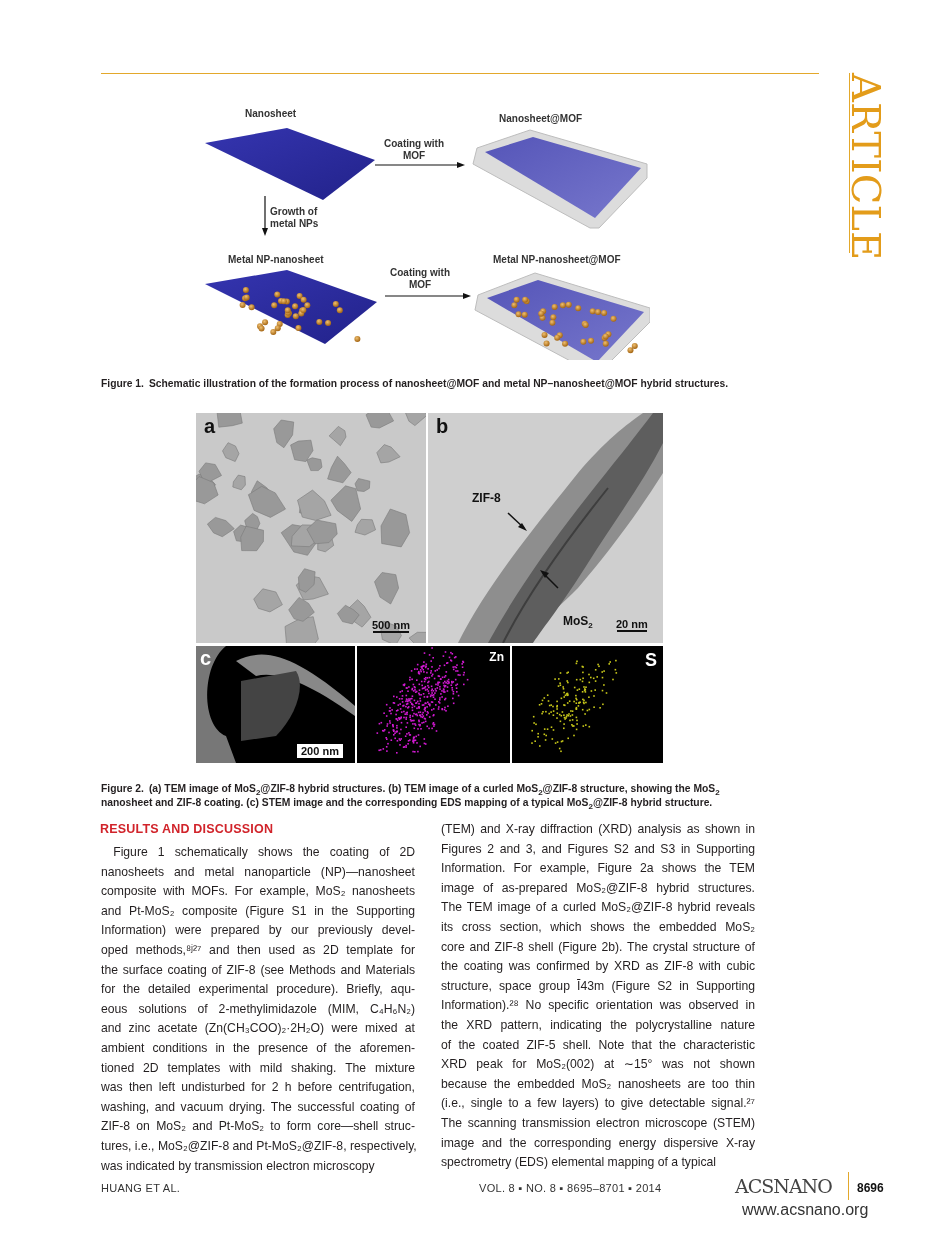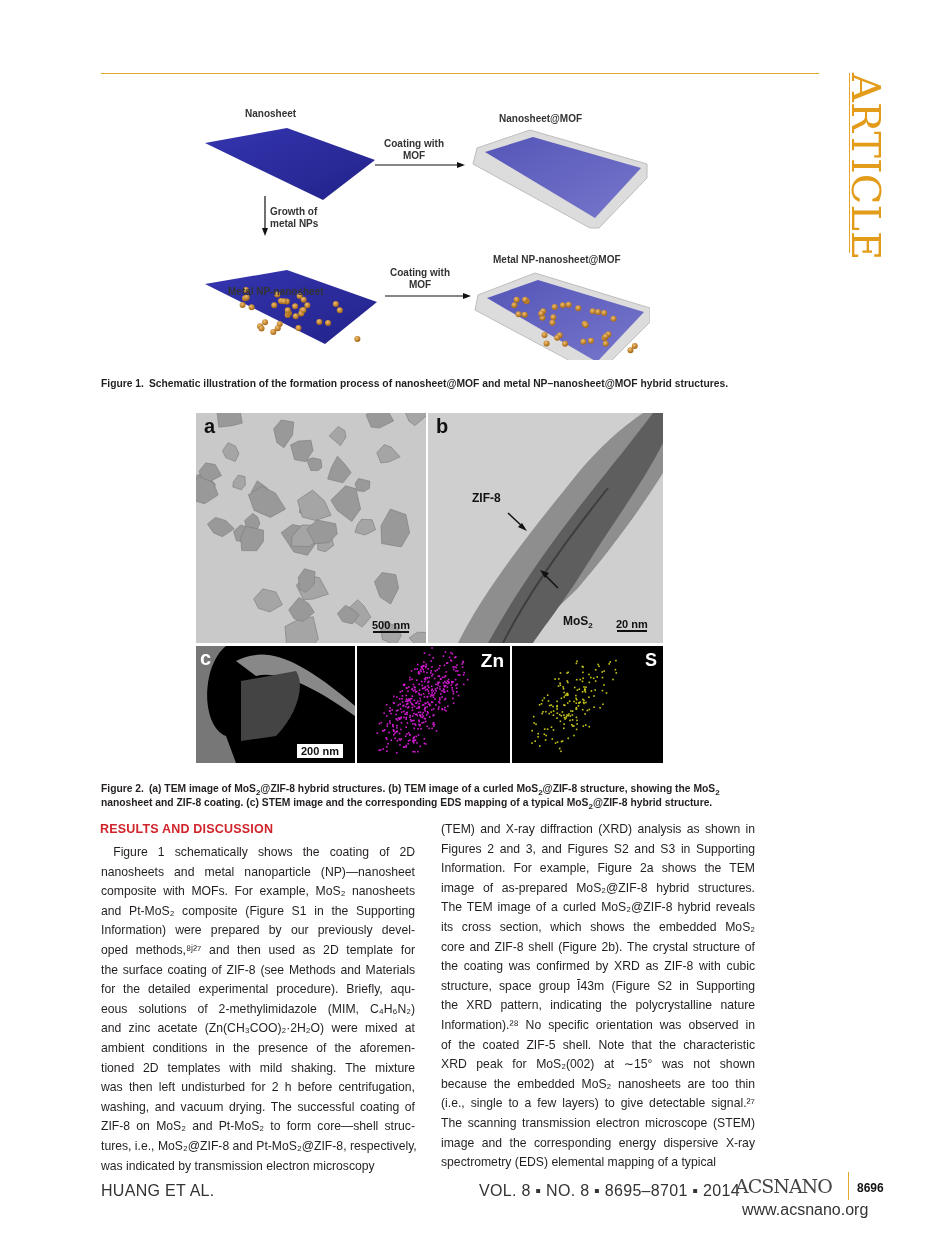--- a/index.html
+++ b/index.html
@@ -24,21 +24,21 @@
   .panel { position: absolute; overflow: hidden; }
   .panel-letter { position: absolute; font-family: "Liberation Sans", sans-serif; font-weight: bold; font-size: 20px; }
   .scale { position: absolute; font-family: "Liberation Sans", sans-serif; font-weight: bold; font-size: 11px; color: #111; }
   .scale .bar { display: block; height: 2px; background: #111; margin: 0 auto; }
 
   .section-head { position: absolute; left: 100px; top: 822px; font-family: "Liberation Sans", sans-serif; font-weight: bold; font-size: 12.5px; color: #d1232a; letter-spacing: 0.2px; }
   .col { position: absolute; width: 314px; font-family: "Liberation Sans", sans-serif; font-size: 12.2px; line-height: 19.6px; color: #231f20; text-align: justify; }
   .col .line { display: block; text-align: justify; text-align-last: justify; height: 19.6px; white-space: nowrap; }
   .col .line.last { text-align-last: left; }
   sub, sup { font-size: 8px; line-height: 0; }
-  .footer { position: absolute; font-family: "Liberation Sans", sans-serif; font-size: 16px; color: #333; }
+  .footer { position: absolute; font-family: "Liberation Sans", sans-serif; font-size: 11px; color: #333; }
   .foot-rule { position: absolute; left: 848px; top: 1172px; width: 1px; height: 28px; background: #e3a82b; }
 </style>
 </head>
 <body>
 
 <div class="top-rule"></div>
 <div class="side-rule"></div>
 <div class="article-label">
     <span>ARTICLE</span>
   </div>
@@ -154,21 +154,21 @@
   <div class="lbl" style="left:50px;top:8px;">Nanosheet</div>
   <div class="lbl" style="left:304px;top:13px;">Nanosheet@MOF</div>
   <div class="lbl" style="left:184px;top:38px;width:70px;line-height:12px;">
     <div>Coating with</div>
     <div>MOF</div>
   </div>
   <div class="lbl" style="left:75px;top:106px;text-align:left;line-height:12px;">
     <div>Growth of</div>
     <div>metal NPs</div>
   </div>
-  <div class="lbl" style="left:33px;top:154px;margin-top:32px;">Metal NP-nanosheet</div>
+  <div class="lbl" style="left:33px;top:154px;">Metal NP-nanosheet</div>
   <div class="lbl" style="left:298px;top:154px;">Metal NP-nanosheet@MOF</div>
   <div class="lbl" style="left:190px;top:167px;width:70px;line-height:12px;">
     <div>Coating with</div>
     <div>MOF</div>
   </div>
 </div>
 
 <div class="caption" style="top:377px;">
   <span class="fn">Figure 1.</span><span>Schematic illustration of the formation process of nanosheet@MOF and metal NP–nanosheet@MOF hybrid structures.</span>
 </div>
@@ -660,21 +660,21 @@
         <rect x="60.2" y="82.1" width="1.6" height="1.6" fill="#d11ad1"></rect>
         <rect x="69.4" y="79.5" width="1.6" height="1.6" fill="#d11ad1"></rect>
         <rect x="66.8" y="34.7" width="1.6" height="1.6" fill="#d11ad1"></rect>
         <rect x="87.0" y="45.2" width="1.6" height="1.6" fill="#d11ad1"></rect>
         <rect x="74.7" y="48.6" width="1.6" height="1.6" fill="#d11ad1"></rect>
         <rect x="74.4" y="42.4" width="1.6" height="1.6" fill="#d11ad1"></rect>
         <rect x="75.6" y="44.0" width="1.6" height="1.6" fill="#d11ad1"></rect>
         <rect x="68.0" y="30.9" width="1.6" height="1.6" fill="#d11ad1"></rect>
         <rect x="46.2" y="70.7" width="1.6" height="1.6" fill="#d11ad1"></rect>
       </svg>
-    <div class="panel-letter" style="right:6px;top:4px;color:#fff;font-size:19px;margin-left:24px;">Zn</div>
+    <div class="panel-letter" style="right:6px;top:4px;color:#fff;font-size:12px;margin-left:24px;">Zn</div>
   </div>
   <div class="panel" style="left:316px;top:233px;width:151px;height:117px;background:#000;">
     <svg width="151" height="117" id="dots-s">
         <rect x="89.7" y="30.8" width="1.6" height="1.6" fill="#c8c81a"></rect>
         <rect x="63.1" y="48.8" width="1.6" height="1.6" fill="#c8c81a"></rect>
         <rect x="46.0" y="32.1" width="1.6" height="1.6" fill="#c8c81a"></rect>
         <rect x="73.0" y="78.3" width="1.6" height="1.6" fill="#c8c81a"></rect>
         <rect x="48.7" y="94.8" width="1.6" height="1.6" fill="#c8c81a"></rect>
         <rect x="57.6" y="69.2" width="1.6" height="1.6" fill="#c8c81a"></rect>
         <rect x="44.4" y="58.9" width="1.6" height="1.6" fill="#c8c81a"></rect>
@@ -875,22 +875,22 @@
 <div class="col" id="col-right" style="left:441px;top:820px;">
     <span class="line">(TEM) and X-ray diffraction (XRD) analysis as shown in</span>
     <span class="line">Figures 2 and 3, and Figures S2 and S3 in Supporting</span>
     <span class="line">Information. For example, Figure 2a shows the TEM</span>
     <span class="line">image of as-prepared MoS₂@ZIF-8 hybrid structures.</span>
     <span class="line">The TEM image of a curled MoS₂@ZIF-8 hybrid reveals</span>
     <span class="line">its cross section, which shows the embedded MoS₂</span>
     <span class="line">core and ZIF-8 shell (Figure 2b). The crystal structure of</span>
     <span class="line">the coating was confirmed by XRD as ZIF-8 with cubic</span>
     <span class="line">structure, space group Ī43m (Figure S2 in Supporting</span>
+    <span class="line">Information).²⁸ No specific orientation was observed in</span>
     <span class="line">the XRD pattern, indicating the polycrystalline nature</span>
-    <span class="line">Information).²⁸ No specific orientation was observed in</span>
     <span class="line">of the coated ZIF-5 shell. Note that the characteristic</span>
     <span class="line">XRD peak for MoS₂(002) at ∼15° was not shown</span>
     <span class="line">because the embedded MoS₂ nanosheets are too thin</span>
     <span class="line">(i.e., single to a few layers) to give detectable signal.²⁷</span>
     <span class="line">The scanning transmission electron microscope (STEM)</span>
     <span class="line">image and the corresponding energy dispersive X-ray</span>
     <span class="line last">spectrometry (EDS) elemental mapping of a typical</span>
   </div>
 
 <div class="footer" style="left:101px;top:1182px;letter-spacing:0.3px;">HUANG ET AL.</div>

